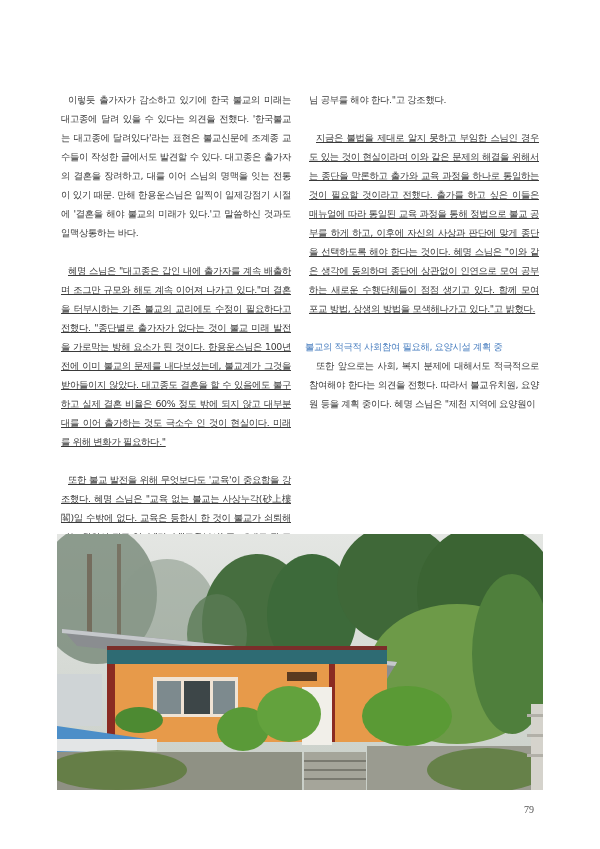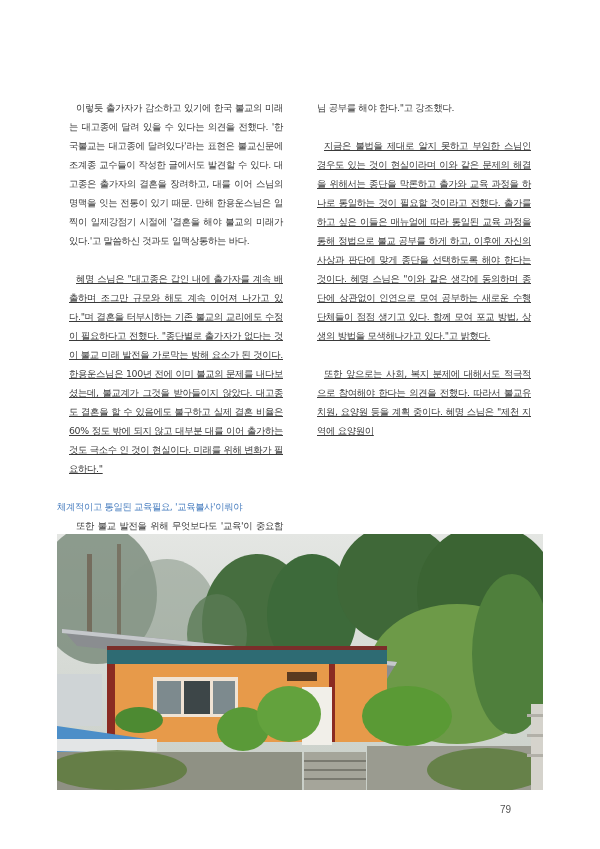--- a/index.html
+++ b/index.html
@@ -9,50 +9,50 @@
     font-family: "DejaVu Sans", sans-serif;
     color: #3a3a3a;
   }
   .col {
     position: absolute; top: 86px; width: 238px;
     font-size: 9.4px; line-height: 19px; letter-spacing: -0.35px;
     text-align: justify;
   }
   .col-left { left: 57px; }
   .col-right { left: 305px; }
-  .para { margin: 12px; text-indent: 7px; }
+  .para { margin: 4px; text-indent: 7px; }
   .para + .para { margin-top: 19px; text-decoration: underline; }
   .heading {
     color: #4a7fc0; font-size: 9.4px; line-height: 19px;
     margin: 19px 0 0 0; letter-spacing: -0.4px; text-indent: 0;
   }
   .heading + .para { margin-top: 0; }
   .photo {
     position: absolute; left: 57px; top: 534px; width: 486px; height: 256px;
     overflow: hidden; background: #d7dcd8;
   }
   .photo svg { display: block; }
   .page-number {
-    position: absolute; left: 500px; top: 804px; font-size: 10px;
-    color: #555; font-family: Liberation Sans, sans-serif;
+    position: absolute; left: 524px; top: 804px; font-size: 10px;
+    color: #555; font-family: Liberation Serif, serif;
   }
 </style>
 </head>
 <body>
 
 <div class="col col-left">
   <p class="para">이렇듯 출가자가 감소하고 있기에 한국 불교의 미래는 대고종에 달려 있을 수 있다는 의견을 전했다. '한국불교는 대고종에 달려있다'라는 표현은 불교신문에 조계종 교수들이 작성한 글에서도 발견할 수 있다. 대고종은 출가자의 결혼을 장려하고, 대를 이어 스님의 명맥을 잇는 전통이 있기 때문. 만해 한용운스님은 일찍이 일제강점기 시절에 '결혼을 해야 불교의 미래가 있다.'고 말씀하신 것과도 일맥상통하는 바다.</p>
   <p class="para">혜명 스님은 "대고종은 갑인 내에 출가자를 계속 배출하며 조그만 규모와 해도 계속 이어져 나가고 있다."며 결혼을 터부시하는 기존 불교의 교리에도 수정이 필요하다고 전했다. "종단별로 출가자가 없다는 것이 불교 미래 발전을 가로막는 방해 요소가 된 것이다. 한용운스님은 100년 전에 이미 불교의 문제를 내다보셨는데, 불교계가 그것을 받아들이지 않았다. 대고종도 결혼을 할 수 있음에도 불구하고 실제 결혼 비율은 60% 정도 밖에 되지 않고 대부분 대를 이어 출가하는 것도 극소수 인 것이 현실이다. 미래를 위해 변화가 필요하다."</p>
-  <p class="heading">체계적이고 통일된 교육필요, '교육불사'이뤄야</p>
   <p class="para">또한 불교 발전을 위해 무엇보다도 '교육'이 중요함을 강조했다. 혜명 스님은 "교육 없는 불교는 사상누각(砂上樓閣)일 수밖에 없다. 교육은 등한시 한 것이 불교가 쇠퇴해 가는 원인이 되고 있다."라며 "'교육불사' 즉, 제대로 된 교육을 진행하는 것이 불교에서의 기본이 되어야 한다. 제대로 부처</p>
 </div>
 
 <div class="col col-right">
   <p class="para" style="text-indent:0">님 공부를 해야 한다."고 강조했다.</p>
   <p class="para">지금은 불법을 제대로 알지 못하고 부임한 스님인 경우도 있는 것이 현실이라며 이와 같은 문제의 해결을 위해서는 종단을 막론하고 출가와 교육 과정을 하나로 통일하는 것이 필요할 것이라고 전했다. 출가를 하고 싶은 이들은 매뉴얼에 따라 통일된 교육 과정을 통해 정법으로 불교 공부를 하게 하고, 이후에 자신의 사상과 판단에 맞게 종단을 선택하도록 해야 한다는 것이다. 혜명 스님은 "이와 같은 생각에 동의하며 종단에 상관없이 인연으로 모여 공부하는 새로운 수행단체들이 점점 생기고 있다. 함께 모여 포교 방법, 상생의 방법을 모색해나가고 있다."고 밝혔다.</p>
+  <p class="heading">불교의 적극적 사회참여 필요해, 요양시설 계획 중</p>
   <p class="para">또한 앞으로는 사회, 복지 분제에 대해서도 적극적으로 참여해야 한다는 의견을 전했다. 따라서 불교유치원, 요양원 등을 계획 중이다. 혜명 스님은 "제천 지역에 요양원이</p>
 </div>
 
 <div class="photo">
   <svg width="486" height="256" viewBox="0 0 486 256" xmlns="http://www.w3.org/2000/svg">
     <defs>
       <linearGradient id="sky" x1="0" y1="0" x2="0" y2="1">
         <stop offset="0" stop-color="#e4e6e3"></stop>
         <stop offset="1" stop-color="#c9cfc8"></stop>
       </linearGradient>

